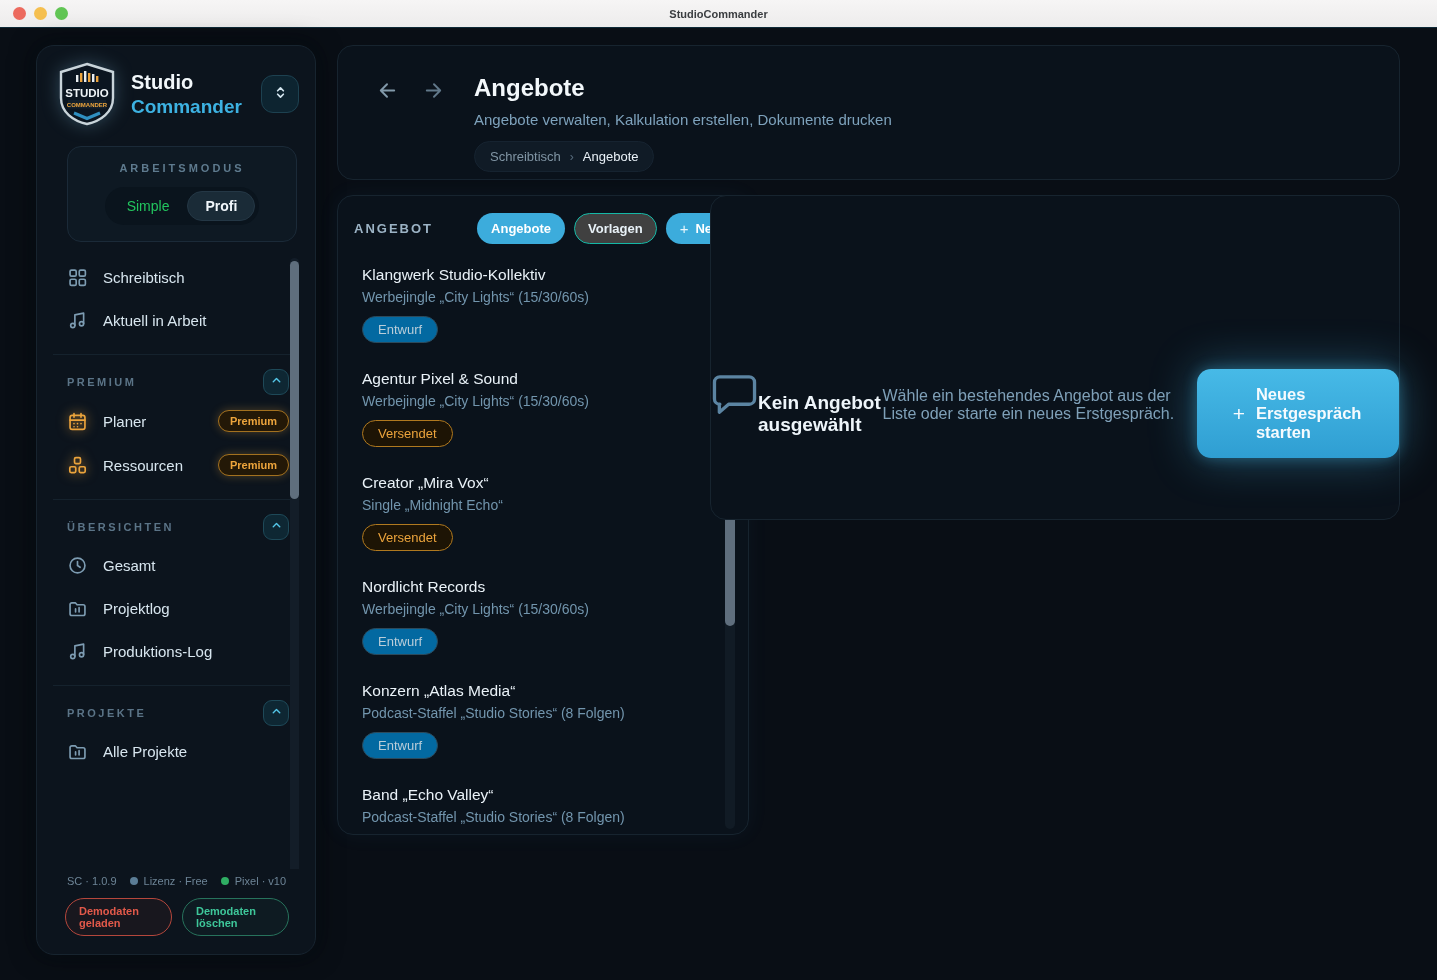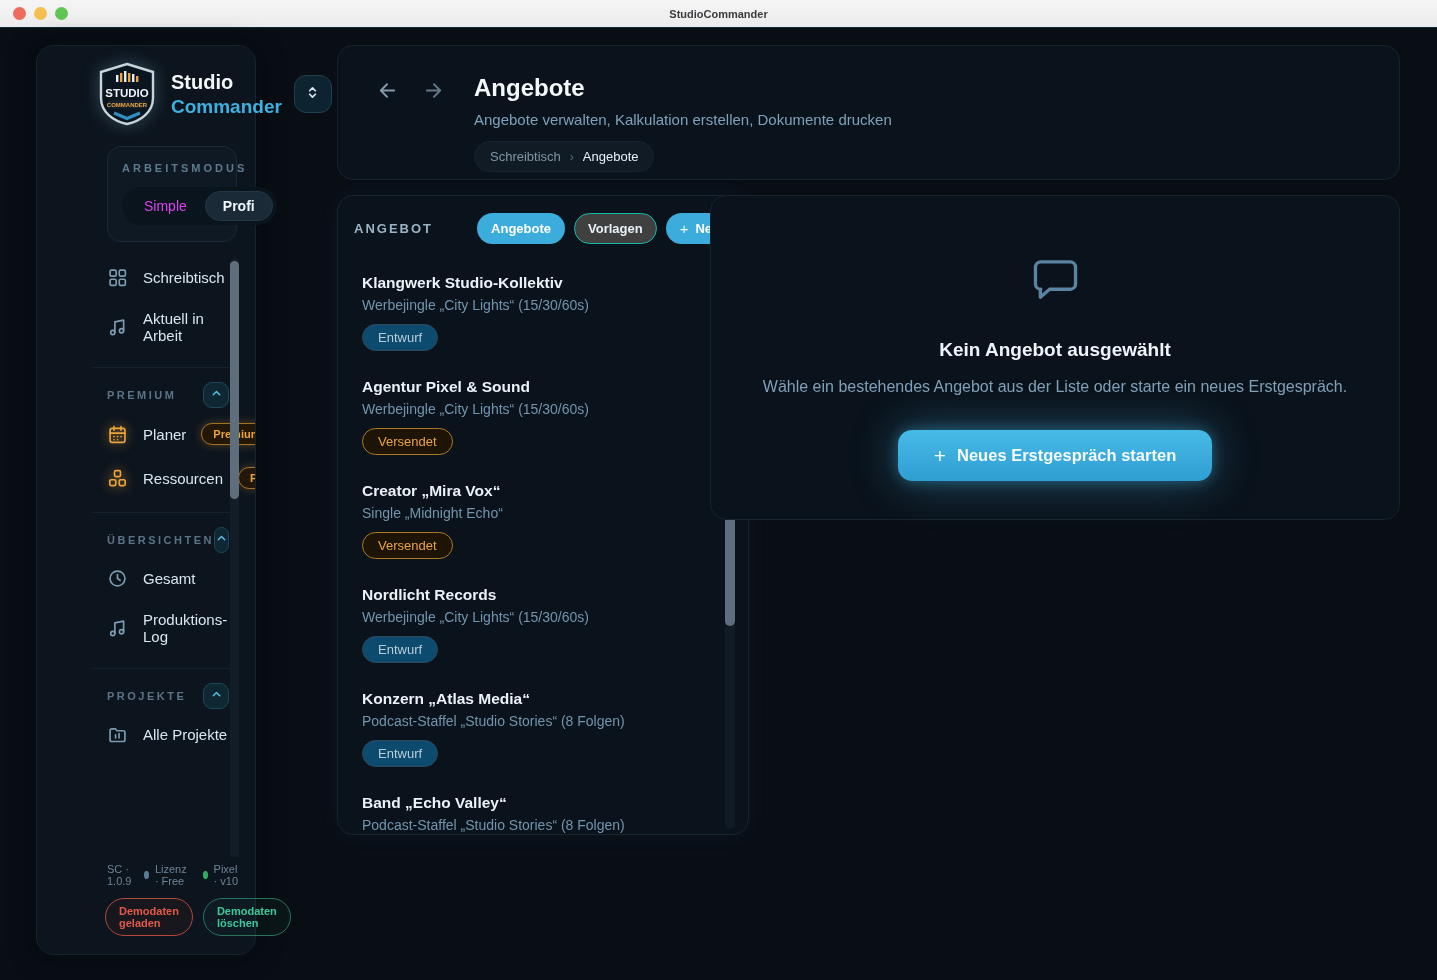--- a/index.html
+++ b/index.html
@@ -14,34 +14,34 @@
   .light { width:13px; height:13px; border-radius:50%; }
   .light.red { background:#ec6a5e; } .light.yellow { background:#f5bf4f; } .light.green { background:#61c554; }
   .win-title { font-size:11px; font-weight:bold; color:#3a3d40; }
 
   .content { position:absolute; top:28px; left:0; right:0; bottom:0; background:#090e15; }
 
   
   .panel { position:absolute; background:#0a121b; border:1px solid #17242f; border-radius:16px; }
 
   
-  .sidebar { left:36px; top:17px; width:220px; height:910px; background:#0c141d;
-    box-shadow:0 0 26px rgba(0,0,0,.55), 0 0 18px rgba(60,150,200,.05); display:flex; flex-direction:column; border-radius:18px;padding-left:40px; }
+  .sidebar { left:36px; top:17px; width:280px; height:910px; background:#0c141d;
+    box-shadow:0 0 26px rgba(0,0,0,.55), 0 0 18px rgba(60,150,200,.05); display:flex; flex-direction:column; border-radius:18px; }
   .side-head { display:flex; align-items:center; gap:12px; padding:16px 16px 10px 18px; }
   .logo-wrap { width:64px; height:64px; filter:drop-shadow(0 0 9px rgba(140,210,245,.28)); flex:none; }
   .brand { flex:1; line-height:1.25; }
   .brand-1 { font-size:20px; font-weight:bold; color:#f2f7fa; }
   .brand-2 { font-size:19px; font-weight:bold; color:#3db2e2; }
   .switcher { width:38px; height:38px; border-radius:12px; background:#0d2430; border:1px solid #1d4150;
     color:#d5e7f0; display:flex; align-items:center; justify-content:center; flex:none; }
 
   .workmode { margin:10px 18px 6px 30px; padding:15px 14px 16px; border-radius:14px; background:#0e1923; border:1px solid #1b2a38; }
   .workmode-label { text-align:center; font-size:11px; font-weight:bold; letter-spacing:3px; color:#5e7a8e; margin-bottom:13px; }
   .toggle { width:max-content; margin:0 auto; background:#0a141d; border-radius:999px; padding:4px; display:flex; }
-  .toggle-opt { padding:7px 18px; border-radius:999px; font-size:14px; color:#d946ef; }
+  .toggle-opt { padding:7px 18px; border-radius:999px; font-size:14px; color:#22c55e; }
   .toggle-opt.active { background:#1a2b37; border:1px solid #243745; padding:6px 17px; color:#f0f6fa; font-weight:600; }
 
   .nav { flex:1; position:relative; overflow:hidden; padding-top:8px; }
   .sec-head { display:flex; align-items:center; margin:14px 26px 4px 30px; height:26px; }
   .sec-label { flex:1; font-size:11px; font-weight:bold; letter-spacing:2.5px; color:#5b7487; }
   .collapse-btn { width:26px; height:26px; border-radius:9px; background:#0e2733; border:1px solid #1e4958;
     color:#54c7e9; display:flex; align-items:center; justify-content:center; }
   .nav-item { display:flex; align-items:center; gap:15px; padding:11px 26px 11px 30px; }
   .nav-ico { width:21px; height:21px; color:#7d9cb2; flex:none; display:flex; }
   .nav-ico.premium { color:#eca43c; filter:drop-shadow(0 0 6px rgba(236,164,60,.75)); }
@@ -78,30 +78,30 @@
   .list-head { display:flex; align-items:center; padding:17px 14px 12px 16px; }
   .list-title { flex:1; font-size:13px; font-weight:bold; letter-spacing:2px; color:#9cb3c5; }
   .tabs { display:flex; gap:9px; }
   .tab { font-size:13px; font-weight:600; padding:8px 14px; border-radius:999px; }
   .tab.active { background:#3cacdc; color:#ffffff; }
   .tab.ghost { background:#404040; color:#e8f1f7; border:1px solid #14b8a6; padding:7px 13px; }
   .tab.new { background:#3cacdc; color:#ffffff; display:flex; align-items:center; gap:7px; }
   .tab.new .plus { font-size:15px; font-weight:400; color:#eaf7fd; line-height:0; }
   .offer-list { padding:10px 40px 0 24px; }
   .offer-item { margin-bottom:27px; }
-  .offer-title { font-size:15.5px; font-weight:700; color:#eaf2f8;margin-top:8px; }
+  .offer-title { font-size:15.5px; font-weight:400; color:#eaf2f8; }
   .offer-sub { font-size:14px; color:#7295ad; margin-top:5px; }
   .badge { display:inline-block; margin-top:11px; font-size:13px; padding:5px 15px; border-radius:999px; }
-  .badge.entwurf { color:#b9cdd9; border:1px solid #2c4a5c; background:#0c4a6e; }
+  .badge.entwurf { color:#b9cdd9; border:1px solid #2c4a5c; background:#0369a1; }
   .badge.versendet { color:#eca43c; border:1px solid #b0791f; background:#1d1405; }
   .list-scrollbar { position:absolute; right:13px; top:58px; width:10px; height:575px; background:#111b25; border-radius:5px; }
   .list-thumb { position:absolute; left:0; top:2px; width:10px; height:370px; background:#5f6e7d; border-radius:5px; }
 
   
-  .empty-panel { left:710px; top:167px; width:690px; height:325px; display:flex; flex-direction:column; align-items:center; padding-top:62px; }
+  .empty-panel { left:710px; top:167px; width:690px; height:325px; display:flex; align-items:center; padding-top:78px; }
   .bubble-ico { color:#5b84a2; }
   .empty-title { margin-top:34px; font-size:19px; font-weight:600; color:#eef5fa; }
   .empty-msg { margin-top:17px; font-size:16px; color:#7fa0b8; }
   .cta-btn { margin-top:34px; display:inline-flex; align-items:center; gap:11px; padding:16px 36px; border-radius:14px;
     background:linear-gradient(180deg,#47bae7,#2f9ed2); color:#f6fbfe; font-size:16.5px; font-weight:600;
     box-shadow:0 0 46px rgba(72,186,233,.40), 0 0 14px rgba(72,186,233,.35); }
   .cta-btn .plus { font-size:21px; font-weight:400; line-height:0; }
 </style>
 </head>
 <body>
@@ -238,20 +238,29 @@
             <svg viewBox="0 0 24 24" width="21" height="21" fill="none" stroke="currentColor" stroke-width="1.9" stroke-linecap="round">
                 <circle cx="12" cy="12" r="8.5"></circle>
                 <path d="M12 7.5V12l3 2"></path>
               </svg>
           </span>
           <span class="nav-label">Gesamt</span>
         </div>
         <div class="nav-item">
           <span class="nav-ico">
             <svg viewBox="0 0 24 24" width="21" height="21" fill="none" stroke="currentColor" stroke-width="1.9" stroke-linecap="round" stroke-linejoin="round">
+                <path d="M3.5 7.5a2 2 0 0 1 2-2h4l2 2.2h7a2 2 0 0 1 2 2v8.3a2 2 0 0 1-2 2h-13a2 2 0 0 1-2-2z"></path>
+                <path d="M9.8 12.5v3.4M13.8 11v4.9"></path>
+              </svg>
+          </span>
+          <span class="nav-label">Projektlog</span>
+        </div>
+        <div class="nav-item">
+          <span class="nav-ico">
+            <svg viewBox="0 0 24 24" width="21" height="21" fill="none" stroke="currentColor" stroke-width="1.9" stroke-linecap="round" stroke-linejoin="round">
                 <path d="M9 17.5V5.5l10-2v12"></path>
                 <circle cx="6.6" cy="17.7" r="2.4"></circle>
                 <circle cx="16.6" cy="15.7" r="2.4"></circle>
               </svg>
           </span>
           <span class="nav-label">Produktions-Log</span>
         </div>
 
         <div class="divider"></div>
 

